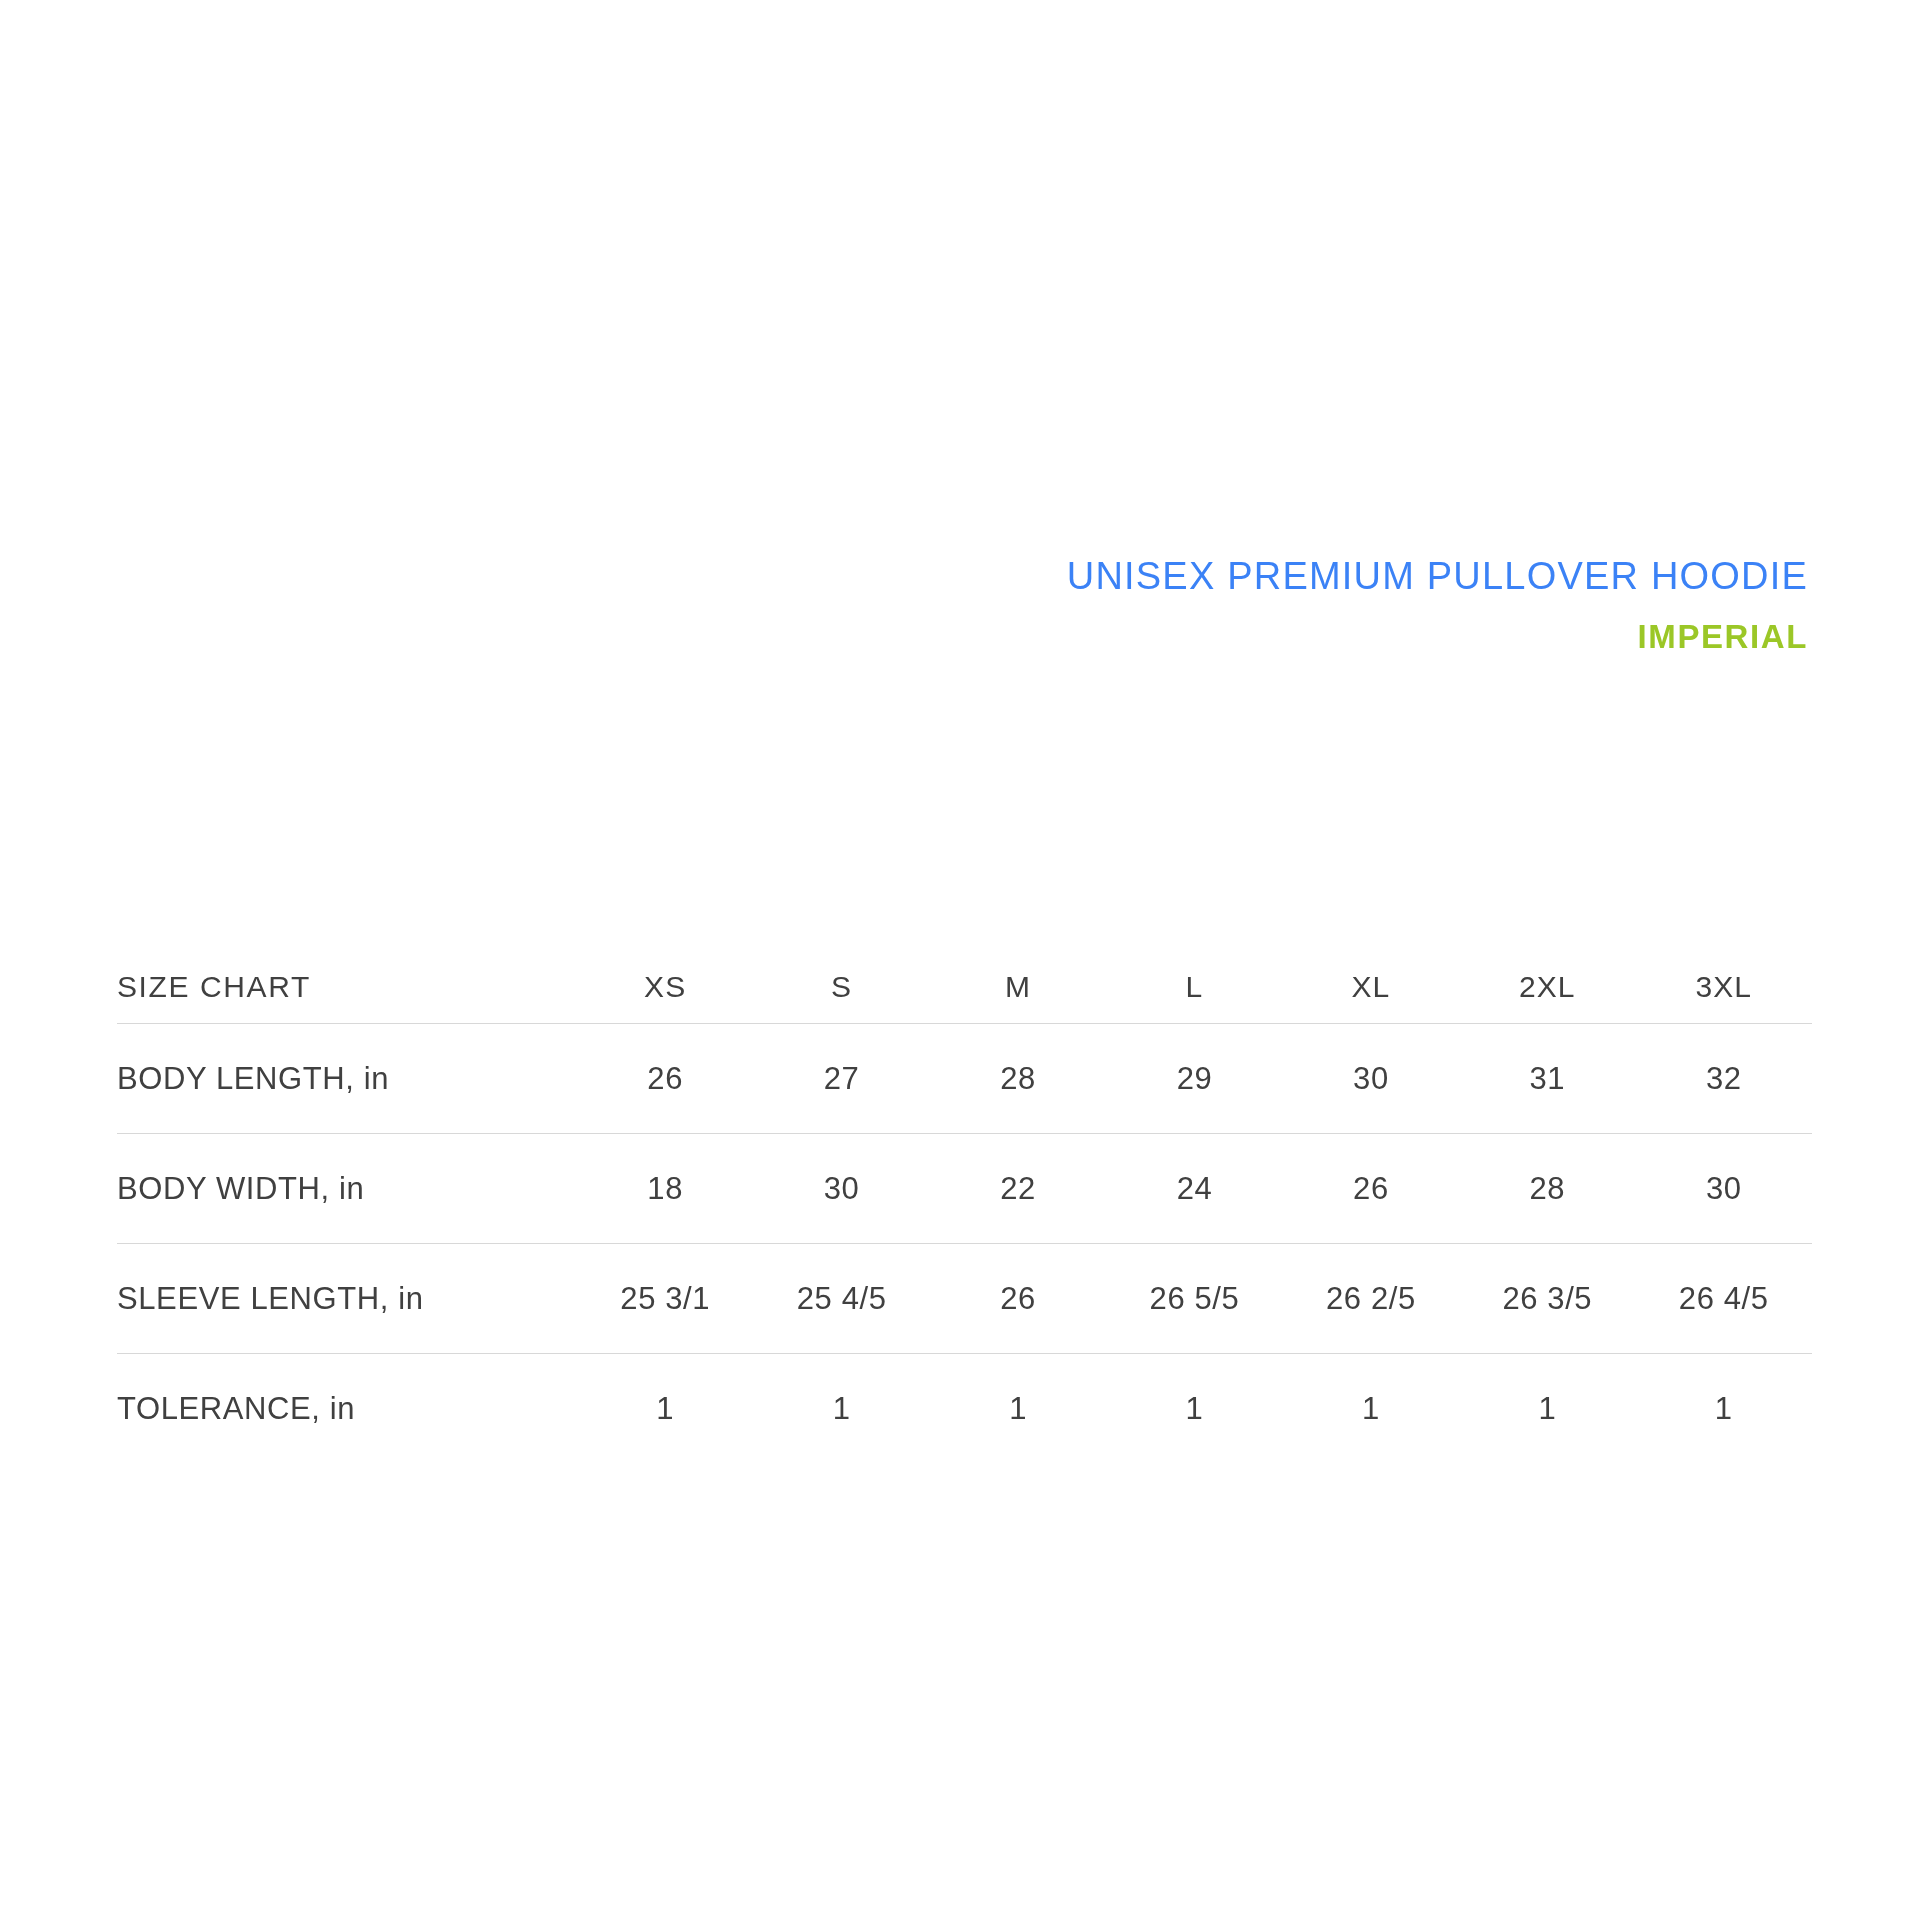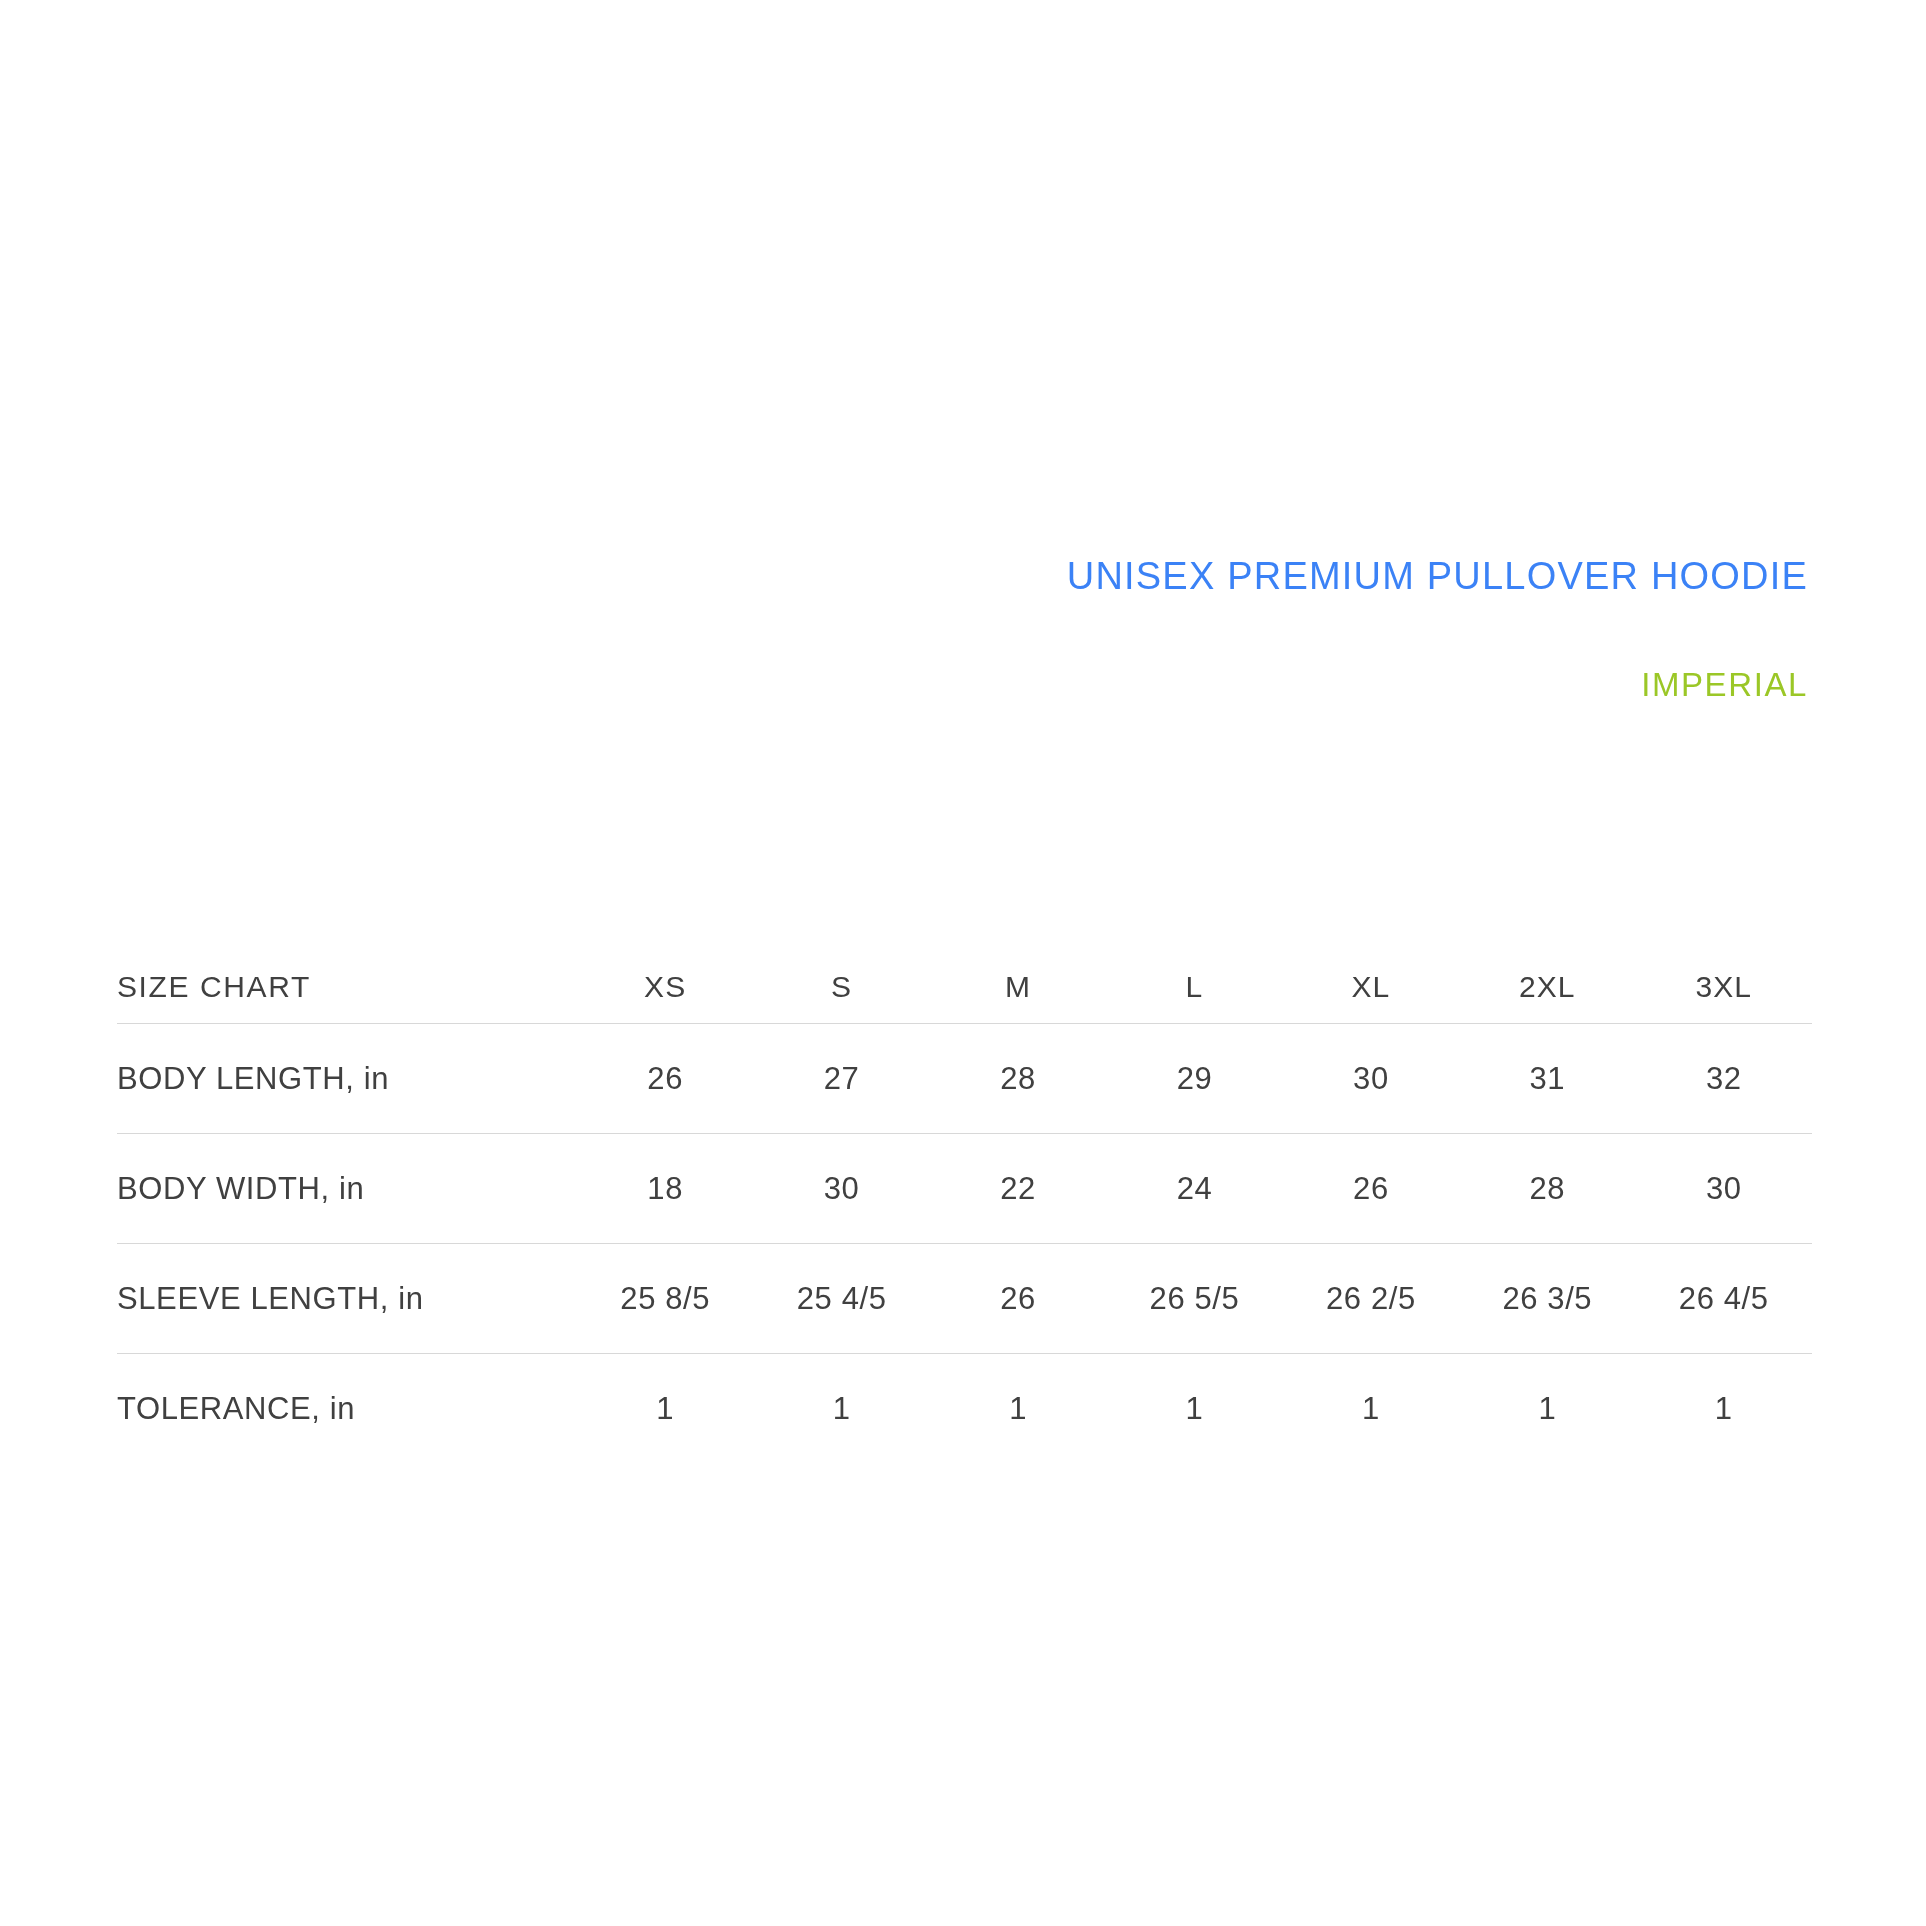--- a/index.html
+++ b/index.html
@@ -28,24 +28,24 @@
   }
   .product-title {
     font-size: 38px;
     letter-spacing: 1.2px;
     color: #3b82f6;
     font-weight: 400;
     line-height: 1.2;
     white-space: nowrap;
   }
   .unit-label {
-    margin-top: 66px;
+    margin-top: 18px;
     font-size: 33px;
     letter-spacing: 1.6px;
-    font-weight: 400;
+    font-weight: 700;
     color: #9bc727;
     white-space: nowrap;
   }
   .table-wrap {
     position: absolute;
     top: 950px;
     left: 117px;
     width: 1695px;
   }
   table.size-chart {
@@ -135,21 +135,21 @@
           <td class="col-size">18</td>
           <td class="col-size">30</td>
           <td class="col-size">22</td>
           <td class="col-size">24</td>
           <td class="col-size">26</td>
           <td class="col-size">28</td>
           <td class="col-size">30</td>
         </tr>
         <tr>
           <td class="col-label">SLEEVE LENGTH, in</td>
-          <td class="col-size">25 8/5</td>
+          <td class="col-size">25 3/1</td>
           <td class="col-size">25 4/5</td>
           <td class="col-size">26</td>
           <td class="col-size">26 5/5</td>
           <td class="col-size">26 2/5</td>
           <td class="col-size">26 3/5</td>
           <td class="col-size">26 4/5</td>
         </tr>
         <tr>
           <td class="col-label">TOLERANCE, in</td>
           <td class="col-size">1</td>

